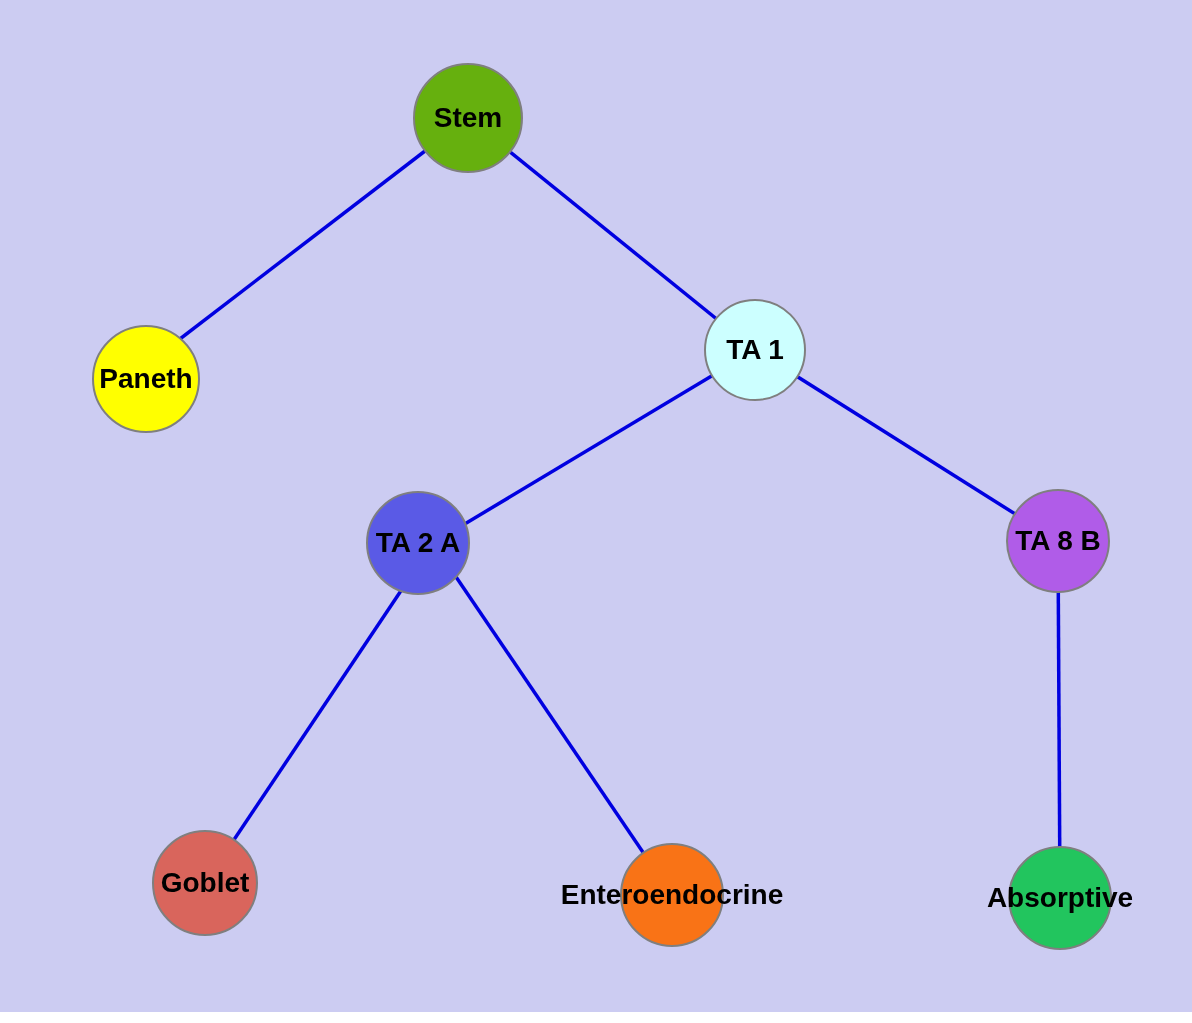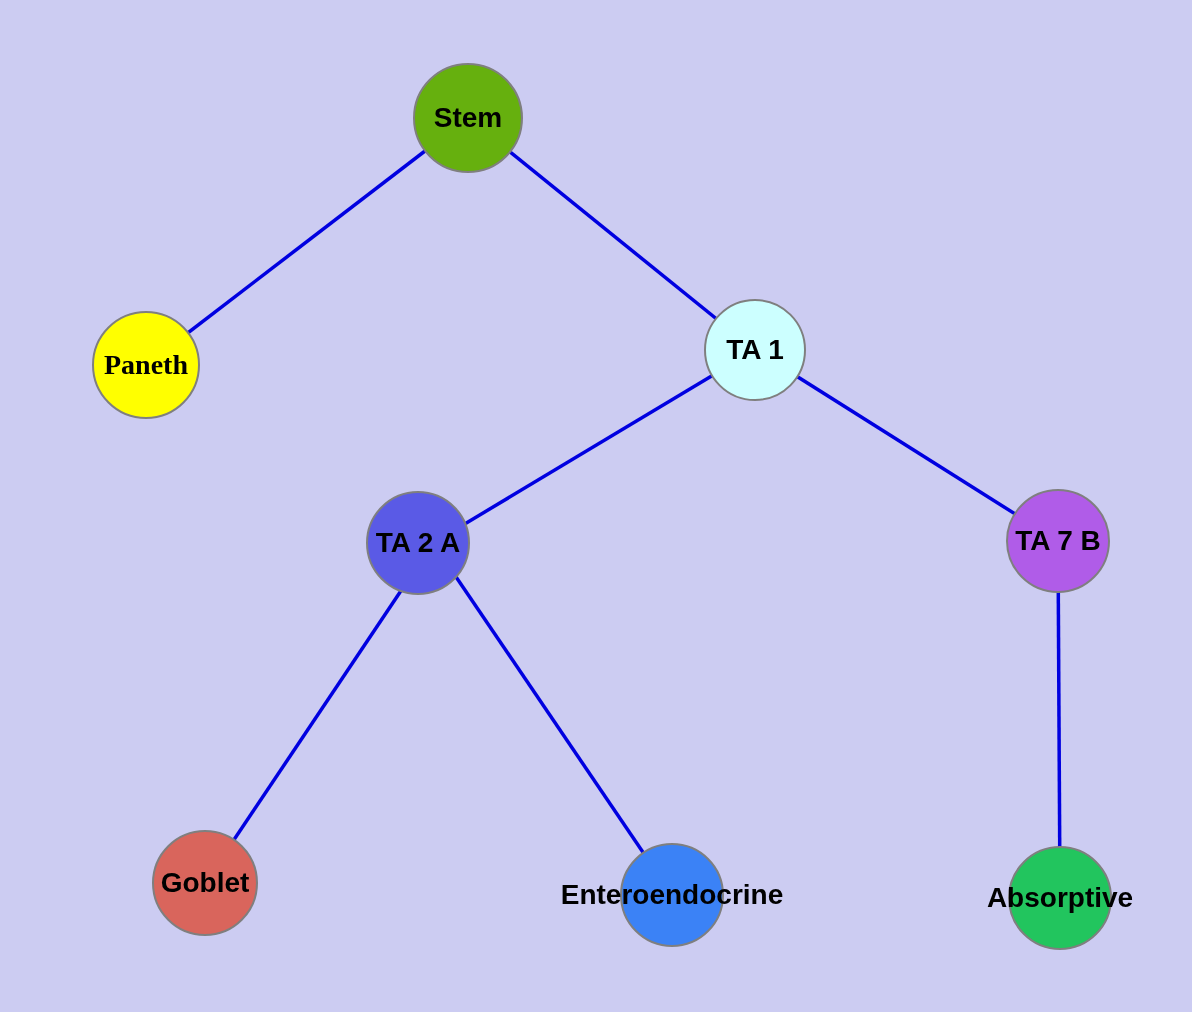--- a/index.html
+++ b/index.html
@@ -49,35 +49,35 @@
       <line x1="755" y1="350" x2="433" y2="543" stroke="#0000e0" stroke-width="3.5"></line>
       <line x1="755" y1="350" x2="1058" y2="541" stroke="#0000e0" stroke-width="3.5"></line>
       <line x1="433" y1="543" x2="205" y2="883" stroke="#0000e0" stroke-width="3.5"></line>
       <line x1="433" y1="543" x2="672" y2="895" stroke="#0000e0" stroke-width="3.5"></line>
       <line x1="1058" y1="541" x2="1060" y2="898" stroke="#0000e0" stroke-width="3.5"></line>
     </svg>
   <div id="nodes-layer">
       <div class="node" style="left: 413px; top: 63px; width: 110px; height: 110px; background: rgb(102, 176, 14); border: 2px solid rgb(127, 127, 127);">
         <span class="node-label">Stem</span>
       </div>
-      <div class="node" style="left: 92px; top: 311px; width: 108px; height: 108px; background: rgb(255, 255, 0); border: 2px solid rgb(127, 127, 127); font-family: Liberation Serif, serif;">
+      <div class="node" style="left: 92px; top: 325px; width: 108px; height: 108px; background: rgb(255, 255, 0); border: 2px solid rgb(127, 127, 127);">
         <span class="node-label">Paneth</span>
       </div>
       <div class="node" style="left: 704px; top: 299px; width: 102px; height: 102px; background: rgb(204, 255, 255); border: 2px solid rgb(127, 127, 127);">
         <span class="node-label">TA 1</span>
       </div>
       <div class="node" style="left: 366px; top: 491px; width: 104px; height: 104px; background: rgb(90, 90, 230); border: 2px solid rgb(127, 127, 127);">
         <span class="node-label">TA 2 A</span>
       </div>
       <div class="node" style="left: 1006px; top: 489px; width: 104px; height: 104px; background: rgb(176, 92, 232); border: 2px solid rgb(127, 127, 127);">
-        <span class="node-label">TA 7 B</span>
+        <span class="node-label">TA 8 B</span>
       </div>
       <div class="node" style="left: 152px; top: 830px; width: 106px; height: 106px; background: rgb(217, 101, 92); border: 2px solid rgb(127, 127, 127);">
         <span class="node-label">Goblet</span>
       </div>
-      <div class="node" style="left: 620px; top: 843px; width: 104px; height: 104px; background: #3b82f6; border: 2px solid rgb(127, 127, 127);">
+      <div class="node" style="left: 620px; top: 843px; width: 104px; height: 104px; background: #f97316; border: 2px solid rgb(127, 127, 127);">
         <span class="node-label">Enteroendocrine</span>
       </div>
       <div class="node" style="left: 1008px; top: 846px; width: 104px; height: 104px; background: #22c55e; border: 2px solid rgb(127, 127, 127);">
         <span class="node-label">Absorptive</span>
       </div>
     </div>
 </div>
 
 </body></html>

